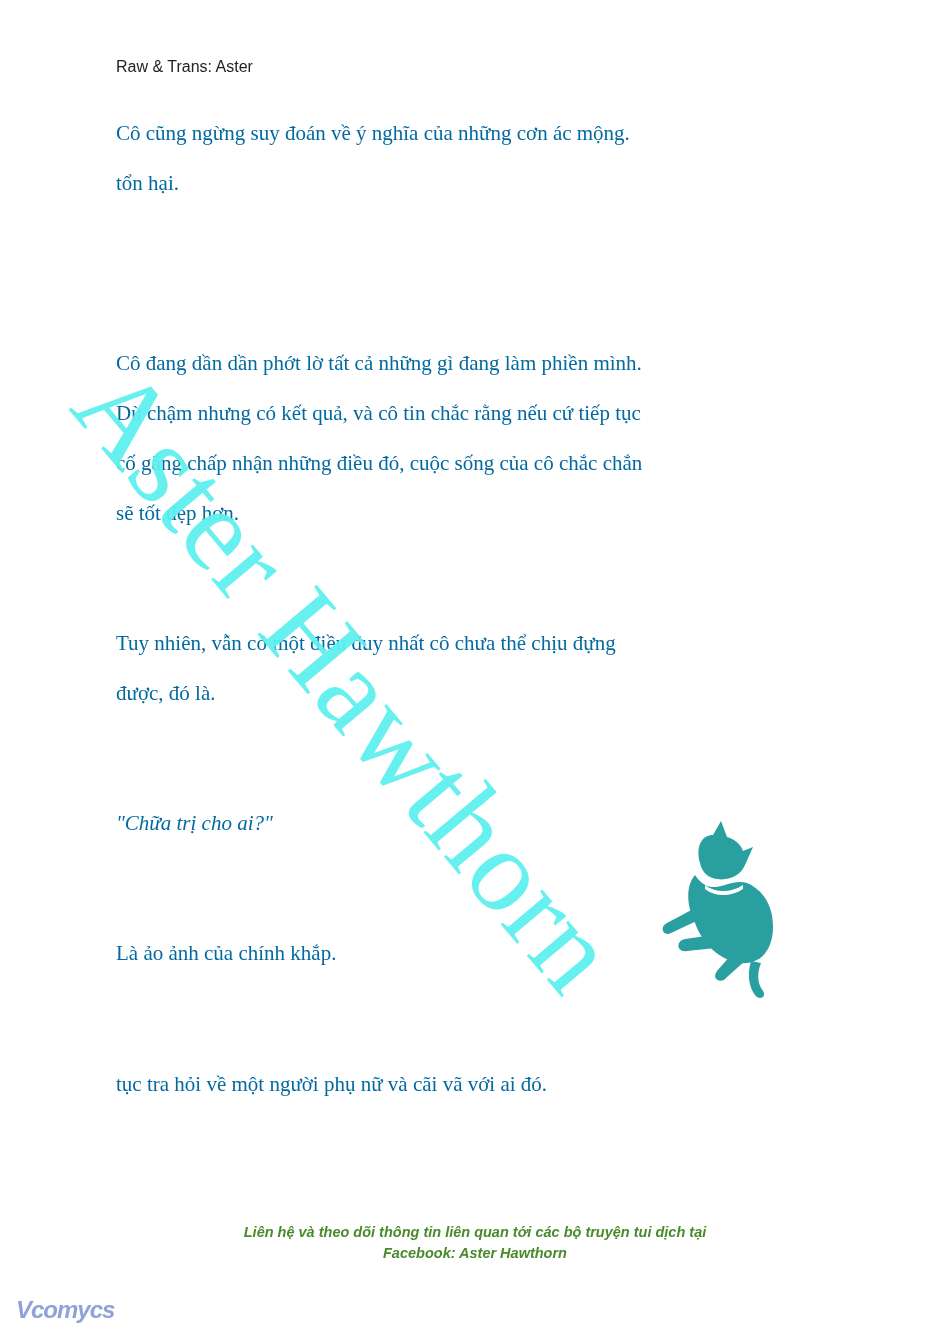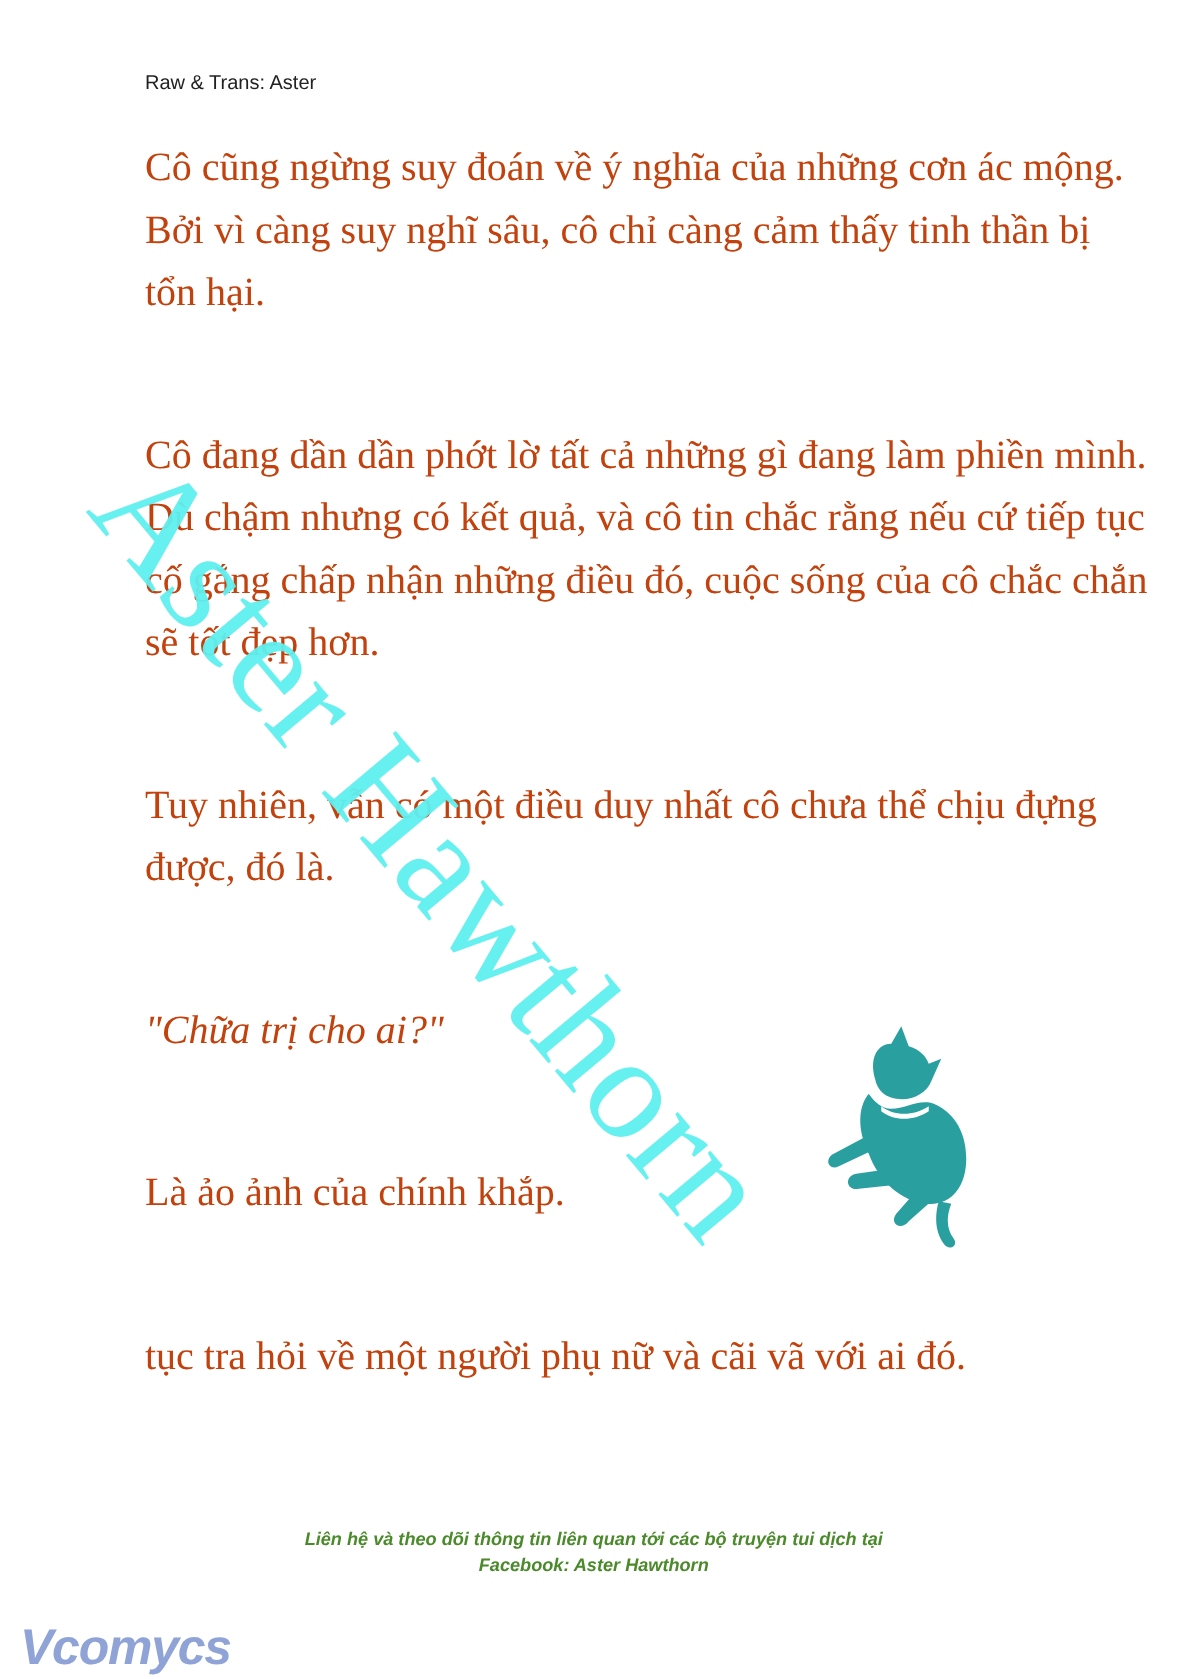--- a/index.html
+++ b/index.html
@@ -4,21 +4,21 @@
 <style>
   html, body { margin: 0; padding: 0; background: #ffffff; }
   body { width: 950px; height: 1343px; position: relative; overflow: hidden; }
   .page { position: absolute; left: 0; top: 0; width: 950px; height: 1343px; background: #fff; }
   .header-credit {
     position: absolute; left: 116px; top: 58px;
     font-family: "Liberation Sans", sans-serif; font-size: 16px; color: #222;
   }
   .para {
     position: absolute; left: 116px; width: 740px;
-    font-family: "Liberation Serif", serif; font-size: 32px; line-height: 50px; color: #c2410c;
+    font-family: "Liberation Serif", serif; font-size: 21px; line-height: 50px; color: #0369a1;
     margin: 0; white-space: nowrap;
   }
   .para .line { display: block; }
   .italic { font-style: italic; }
   .watermark {
     position: absolute; left: 95px; top: 570px;
     font-family: "Liberation Serif", serif; font-size: 118px; color: #5ef0f0;
     transform: rotate(50deg); transform-origin: 0 0;
     white-space: nowrap; opacity: 0.95; pointer-events: none;
     letter-spacing: 1px;
@@ -27,33 +27,32 @@
   .cat { position: absolute; left: 655px; top: 815px; width: 125px; height: 185px; }
   .footer-notice {
     position: absolute; left: 0; top: 1222px; width: 950px; text-align: center;
     font-family: "Liberation Sans", sans-serif; font-style: italic; font-weight: bold;
     font-size: 14.5px; line-height: 21px; color: #4a8a2a;
   }
   .footer-notice .line { display: block; }
   .logo {
     position: absolute; left: 16px; top: 1296px;
     font-family: "Liberation Sans", sans-serif; font-style: italic; font-weight: bold;
-    font-size: 40px; color: #8fa3d6; letter-spacing: -1px;
+    font-size: 24px; color: #8fa3d6; letter-spacing: -1px;
   }
 </style>
 </head>
 <body>
 
 <div class="page">
 
   <div class="header-credit">Raw &amp; Trans: Aster</div>
 
   <div class="para" style="top:108px;">
     <span class="line">Cô cũng ngừng suy đoán về ý nghĩa của những cơn ác mộng.</span>
-    <span class="line">Bởi vì càng suy nghĩ sâu, cô chỉ càng cảm thấy tinh thần bị</span>
     <span class="line">tổn hại.</span>
   </div>
 
   <div class="para" style="top:338px;">
     <span class="line">Cô đang dần dần phớt lờ tất cả những gì đang làm phiền mình.</span>
     <span class="line">Dù chậm nhưng có kết quả, và cô tin chắc rằng nếu cứ tiếp tục</span>
     <span class="line">cố gắng chấp nhận những điều đó, cuộc sống của cô chắc chắn</span>
     <span class="line">sẽ tốt đẹp hơn.</span>
   </div>
 

